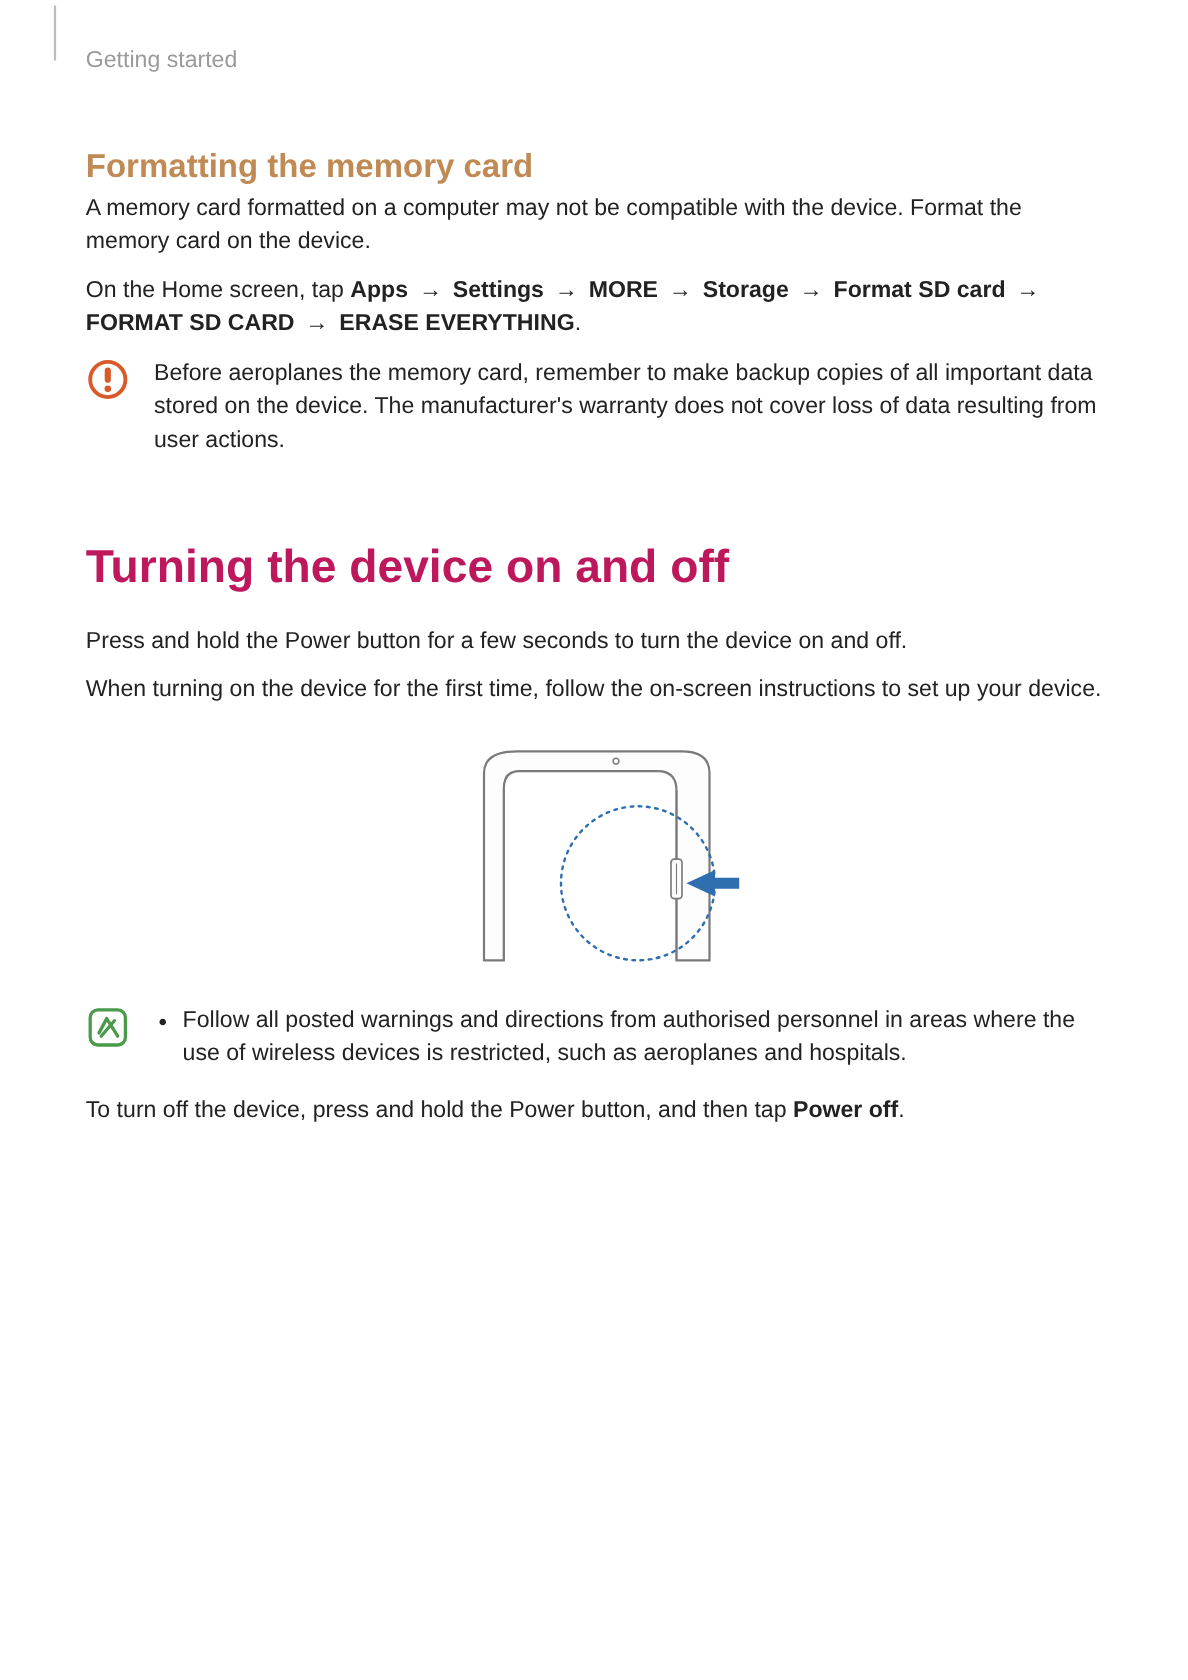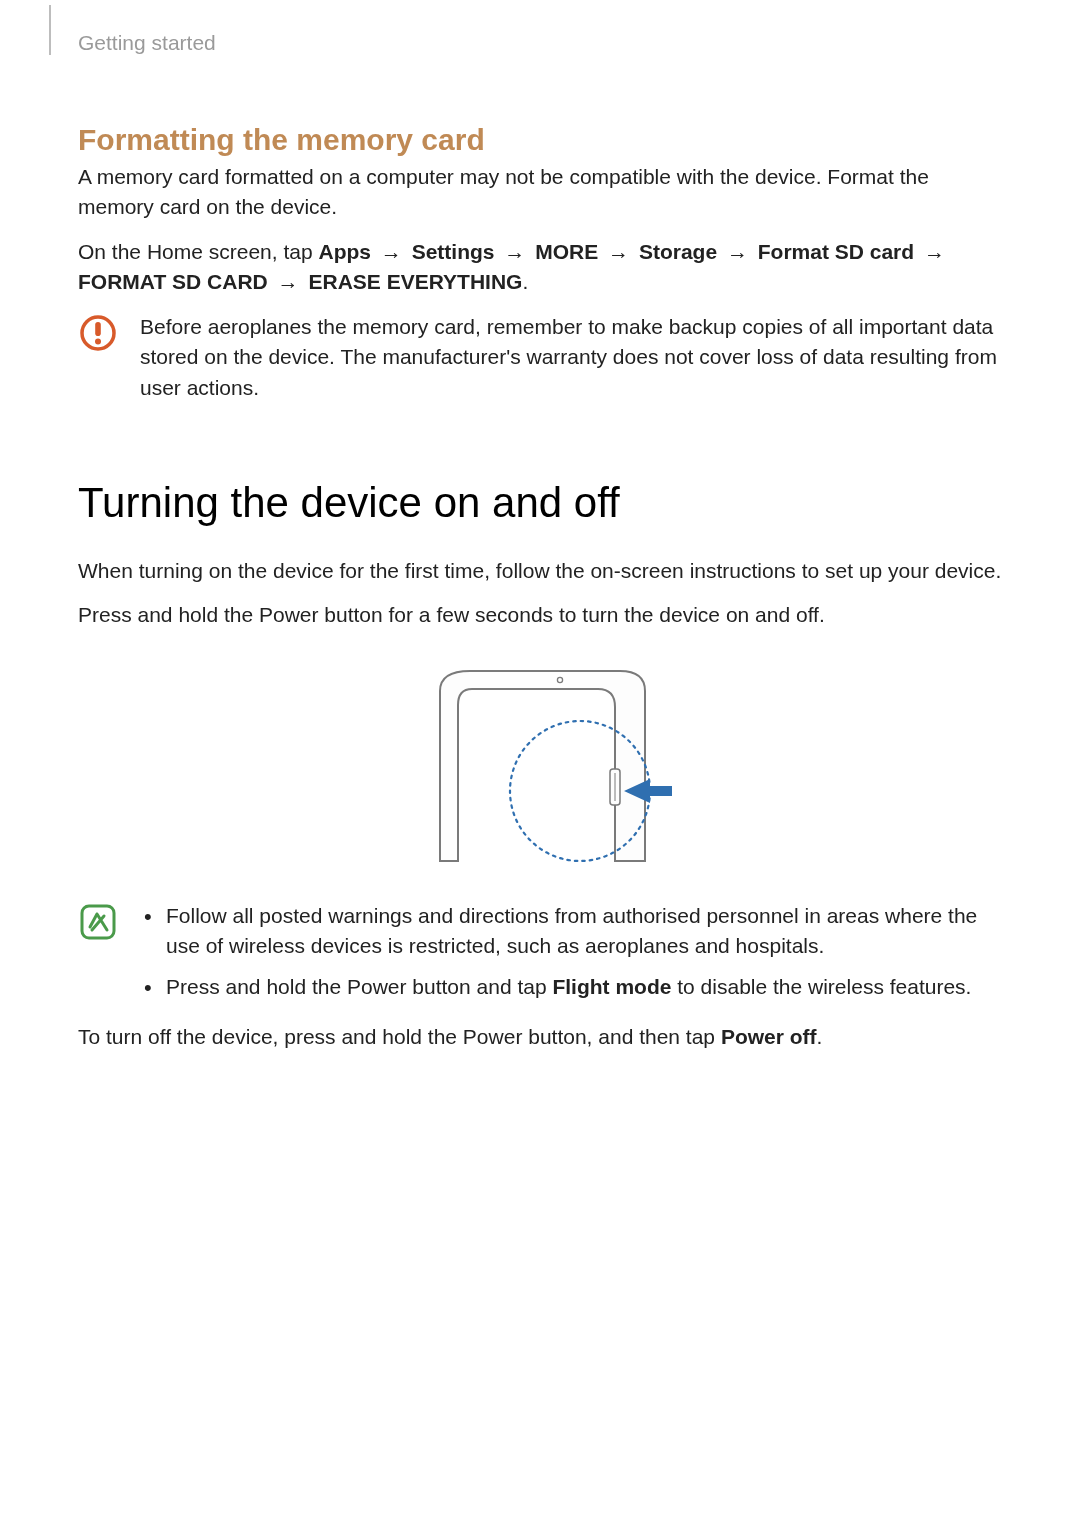--- a/index.html
+++ b/index.html
@@ -7,21 +7,21 @@
     width: 1080px;
     height: 1527px;
     background: #ffffff;
     font-family: "Segoe UI", "Helvetica Neue", Arial, sans-serif;
     color: #222;
     position: relative;
     font-size: 21px;
     line-height: 1.45;
   }
   .page {
-    padding: 28px 78px 0 78px;
+    padding: 40px 78px 0 78px;
     position: relative;
     height: 100%;
   }
   .header-rule {
     position: absolute;
     left: 49px;
     top: 5px;
     width: 2px;
     height: 50px;
     background: #bdbdbd;
@@ -32,23 +32,23 @@
     margin-left: 0;
     margin-bottom: 60px;
     font-weight: 400;
   }
   h2.sub {
     color: #c08a55;
     font-size: 30px;
     font-weight: 700;
   }
   h1.main {
-    color: #000000;
+    color: #be185d;
     font-size: 42px;
-    font-weight: 400;
+    font-weight: 700;
     margin-top: 70px;
     margin-bottom: 22px;
   }
   p.body { margin-bottom: 14px; }
   .arrow { margin: 0 4px; }
   b { font-weight: 700; }
 
   .callout {
     display: flex;
     align-items: flex-start;
@@ -127,22 +127,22 @@
         <circle cx="19" cy="19" r="16" fill="none" stroke="#d85a2a" stroke-width="3.5"></circle>
         <rect x="16.2" y="8" width="5.6" height="14" rx="2.8" fill="#d85a2a"></rect>
         <circle cx="19" cy="27.5" r="3" fill="#d85a2a"></circle>
       </svg>
     </div>
     <div class="text">Before aeroplanes the memory card, remember to make backup copies of all important data stored on the device. The manufacturer's warranty does not cover loss of data resulting from user actions.</div>
   </div>
 
   <h1 class="main">Turning the device on and off</h1>
 
+  <p class="body">Press and hold the Power button for a few seconds to turn the device on and off.</p>
   <p class="body">When turning on the device for the first time, follow the on-screen instructions to set up your device.</p>
-  <p class="body">Press and hold the Power button for a few seconds to turn the device on and off.</p>
 
   <div class="figure">
     <svg width="300" height="220" viewBox="0 0 300 220">
 
       <g transform="translate(20,10)">
         <path d="M30 30 Q30 10 60 10 L210 10 Q235 10 235 30 L235 200 L205 200 L205 46 Q205 28 188 28 L62 28 Q48 28 48 44 L48 200 L30 200 Z" fill="#fdfdfd" stroke="#7a7a7a" stroke-width="2"></path>
         <path d="M48 44 L48 200" stroke="#7a7a7a" stroke-width="1.5" fill="none"></path>
         <path d="M205 46 L205 200" stroke="#7a7a7a" stroke-width="1.5" fill="none"></path>
 
         <circle cx="150" cy="19" r="2.6" fill="none" stroke="#7a7a7a" stroke-width="1.3"></circle>
@@ -162,23 +162,20 @@
   <div class="callout">
     <div class="icon-wrap">
       <svg width="38" height="38" viewBox="0 0 38 38">
         <rect x="3" y="3" width="32" height="32" rx="7" fill="none" stroke="#4a9a4a" stroke-width="3"></rect>
         <path d="M11 24 L18 11 M18 11 L28 27 M13 27 L25 13" stroke="#4a9a4a" stroke-width="3" stroke-linecap="round" fill="none"></path>
       </svg>
     </div>
     <div class="text">
       <ul class="notes">
         <li>Follow all posted warnings and directions from authorised personnel in areas where the use of wireless devices is restricted, such as aeroplanes and hospitals.</li>
-        <li>
-          <span>Press and hold the Power button and tap </span><b>Flight mode</b><span> to disable the wireless features.</span>
-        </li>
       </ul>
     </div>
   </div>
 
   <p class="body">
     <span>To turn off the device, press and hold the Power button, and then tap </span><b>Power off</b><span>.</span>
   </p>
 
 </div>
 

